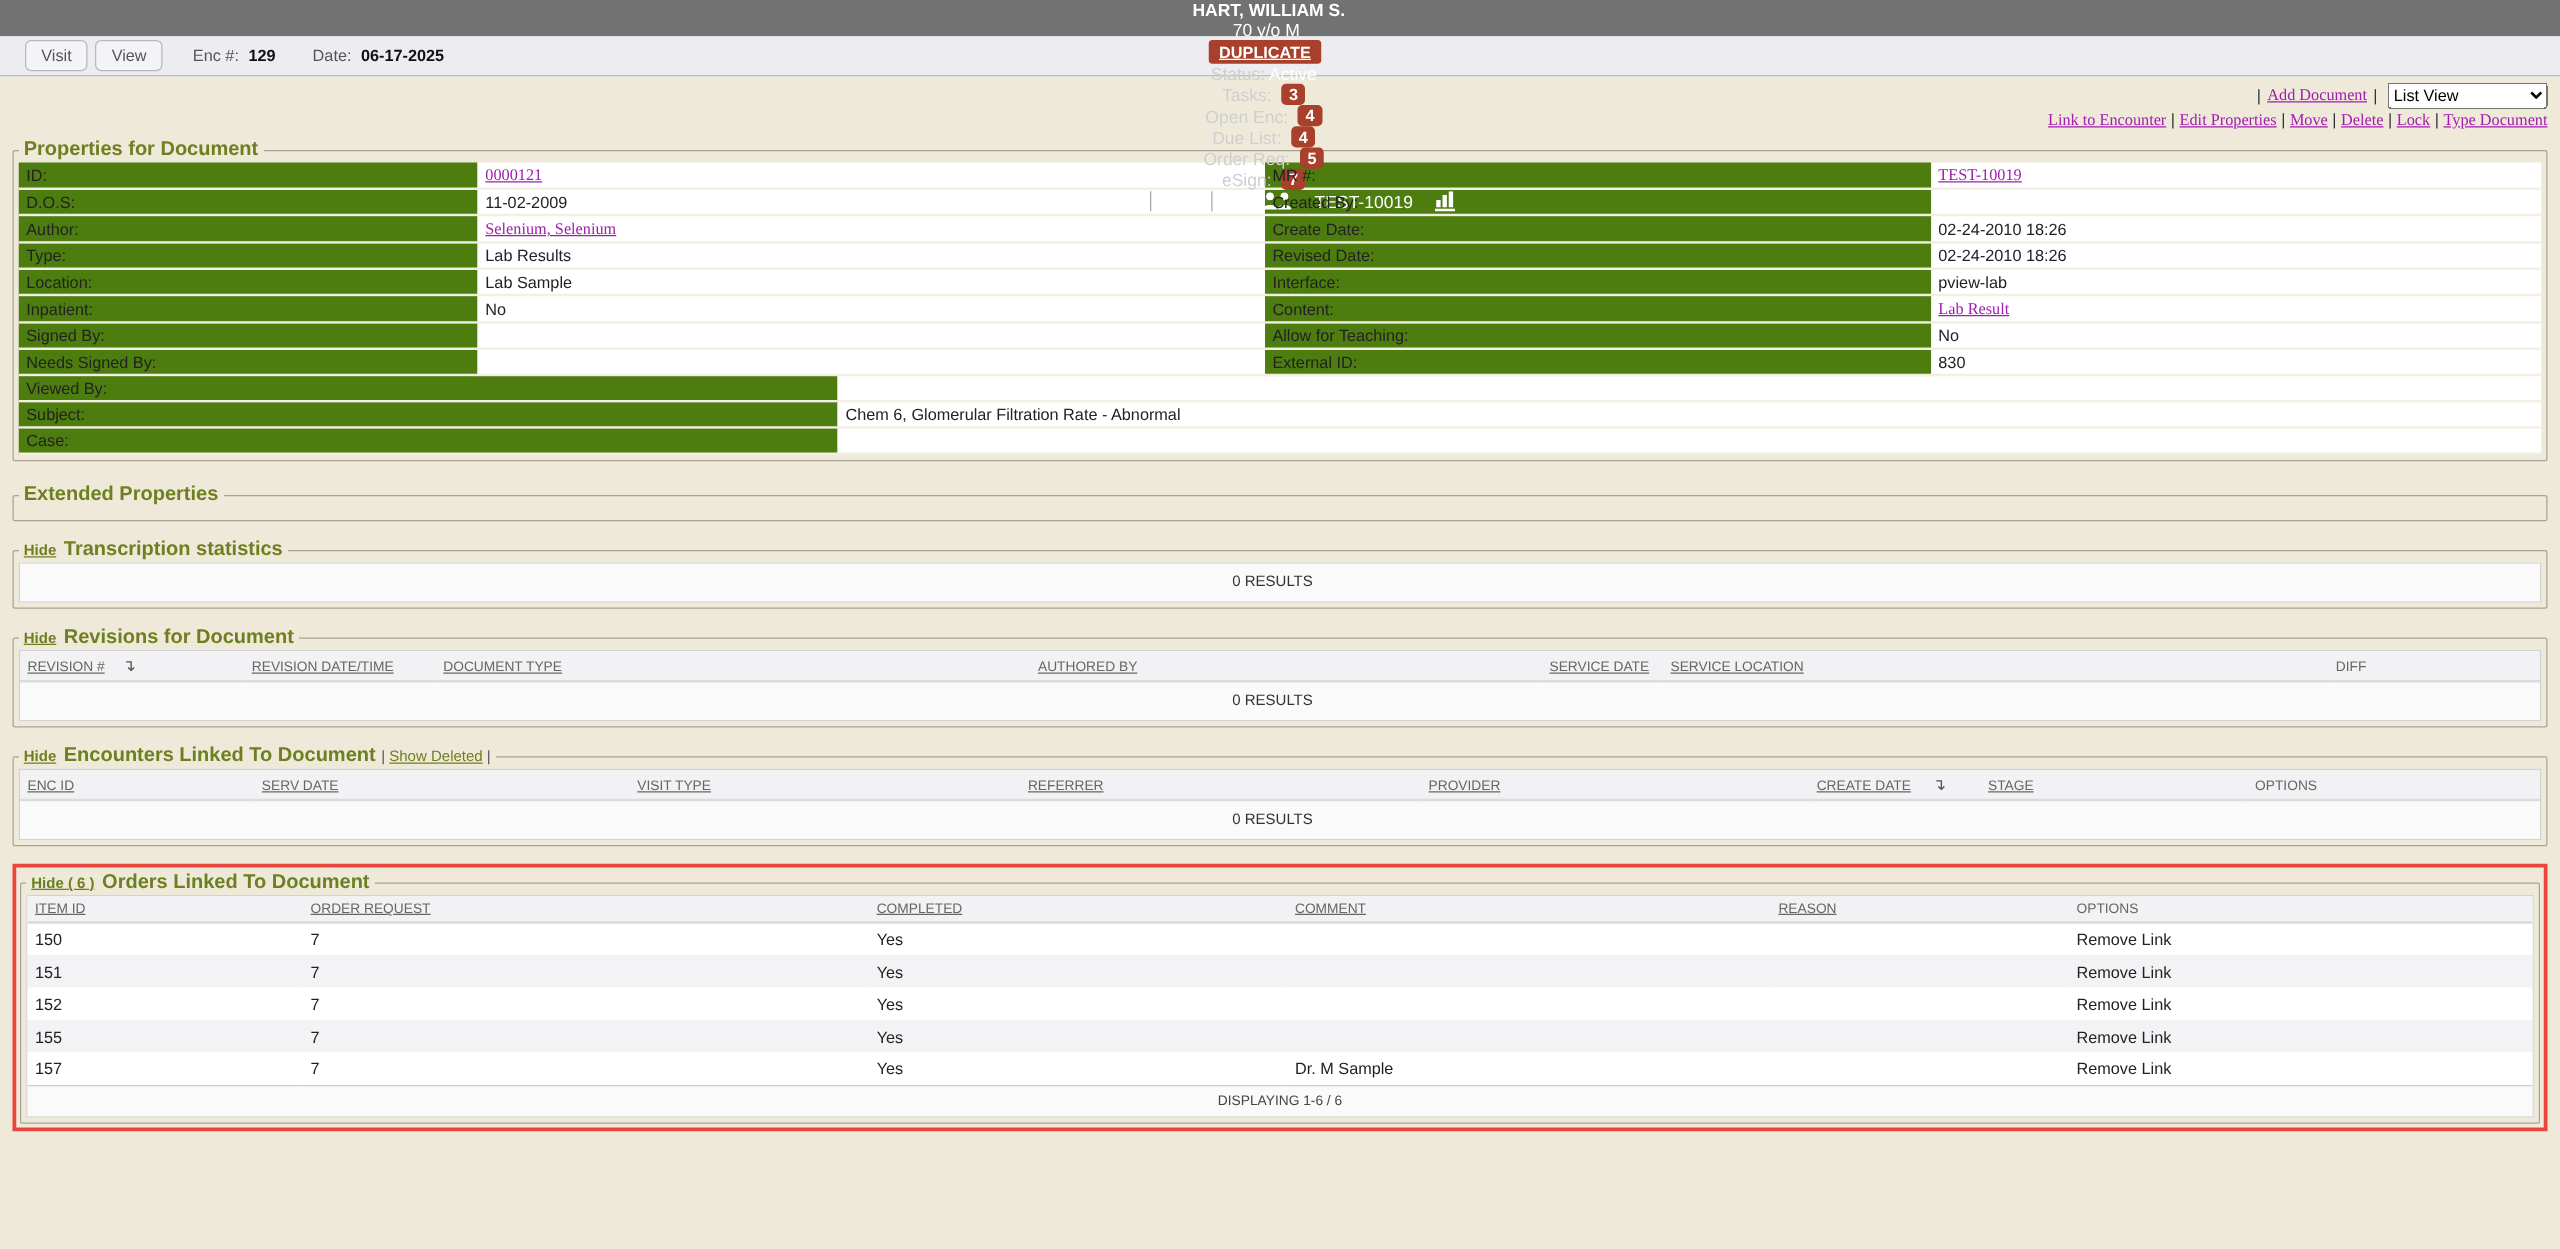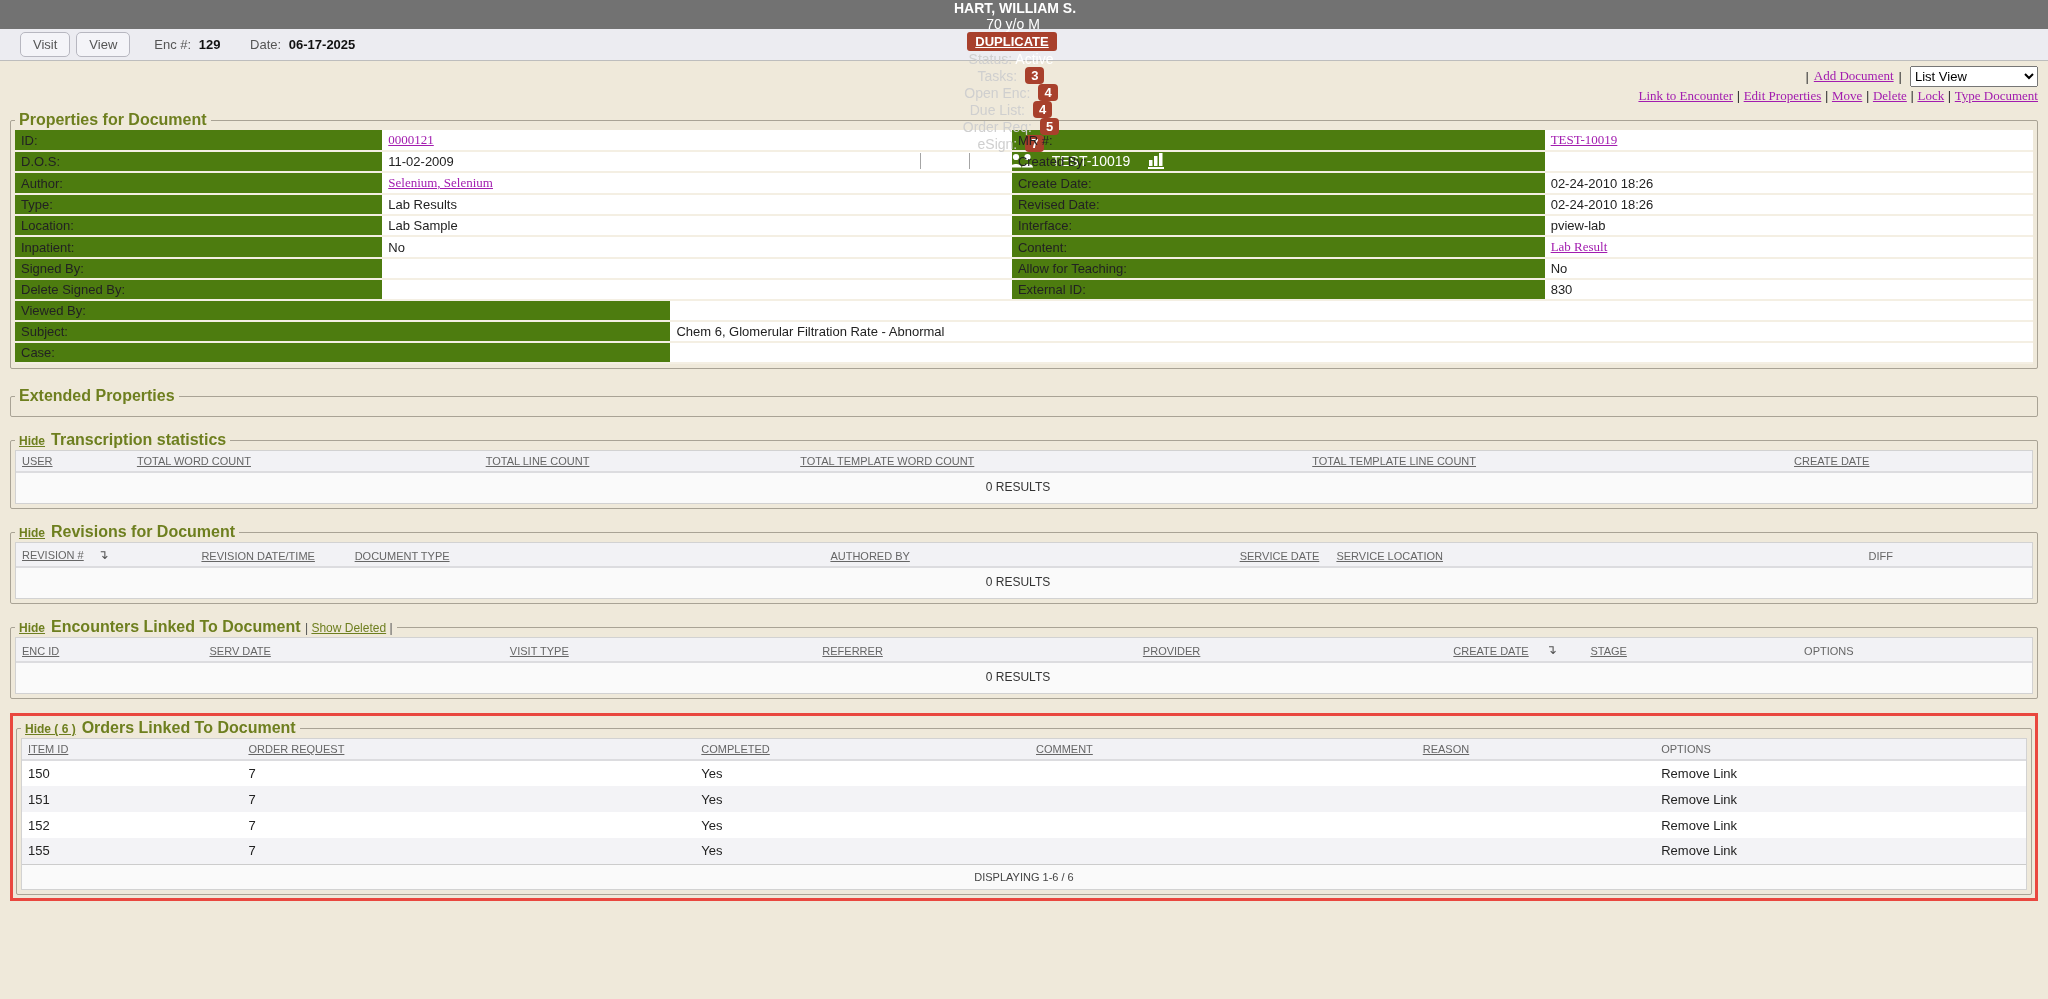--- a/index.html
+++ b/index.html
@@ -233,21 +233,21 @@
         <td class="plbl">Content:</td>
         <td class="pval"><a class="lnk">Lab Result</a></td>
       </tr>
       <tr>
         <td class="plbl">Signed By:</td>
         <td class="pval" colspan="2"></td>
         <td class="plbl">Allow for Teaching:</td>
         <td class="pval">No</td>
       </tr>
       <tr>
-        <td class="plbl">Delete Signed By:</td>
+        <td class="plbl">Needs Signed By:</td>
         <td class="pval" colspan="2"></td>
         <td class="plbl">External ID:</td>
         <td class="pval">830</td>
       </tr>
       <tr>
         <td class="plbl" colspan="2">Viewed By:</td>
         <td class="pval" colspan="3"></td>
       </tr>
       <tr>
         <td class="plbl" colspan="2">Subject:</td>
@@ -265,28 +265,20 @@
     <legend>Extended Properties</legend>
   </fieldset>
 
   <fieldset>
     <legend>
       <a class="hide-lnk">Hide</a><span>Transcription statistics</span>
     </legend>
     <div class="gridbox">
       <table class="grid">
         <tbody>
-            <tr>
-          <th style="width:5.7%"><span class="u">USER</span></th>
-          <th style="width:17.3%"><span class="u">TOTAL WORD COUNT</span></th>
-          <th style="width:15.6%"><span class="u">TOTAL LINE COUNT</span></th>
-          <th style="width:25.4%"><span class="u">TOTAL TEMPLATE WORD COUNT</span></th>
-          <th style="width:23.9%"><span class="u">TOTAL TEMPLATE LINE COUNT</span></th>
-          <th><span class="u">CREATE DATE</span></th>
-        </tr>
         <tr>
           <td class="results" colspan="6">0 RESULTS</td>
         </tr>
       </tbody>
         </table>
     </div>
   </fieldset>
 
   <fieldset>
     <legend>
@@ -384,20 +376,28 @@
               <td class="oc"><span class="rml">Remove Link</span></td>
             </tr>
             <tr class="orow">
               <td class="oc">155</td>
               <td class="oc">7</td>
               <td class="oc">Yes</td>
               <td class="oc"></td>
               <td class="oc"></td>
               <td class="oc"><span class="rml">Remove Link</span></td>
             </tr>
+            <tr class="orow">
+              <td class="oc">157</td>
+              <td class="oc">7</td>
+              <td class="oc">Yes</td>
+              <td class="oc">Dr. M Sample</td>
+              <td class="oc"></td>
+              <td class="oc"><span class="rml">Remove Link</span></td>
+            </tr>
           </tbody>
           <tbody>
               <tr>
             <td class="ofoot" colspan="6">DISPLAYING 1-6 / 6</td>
           </tr>
         </tbody>
           </table>
       </div>
     </fieldset>
   </div>

